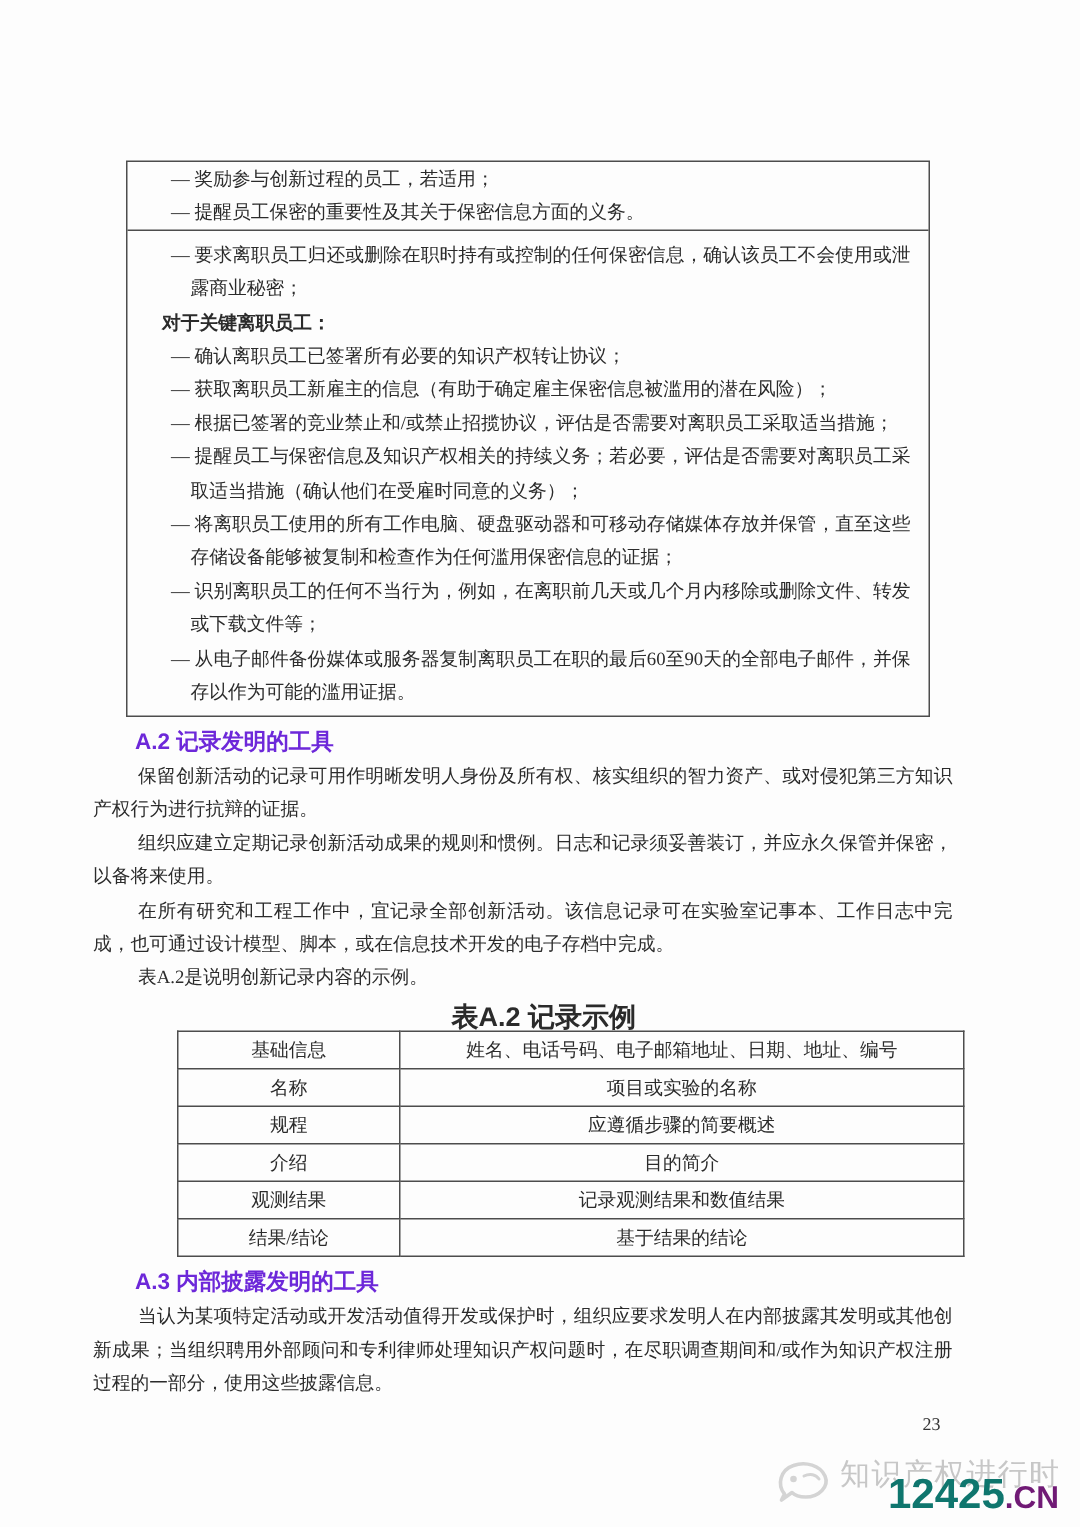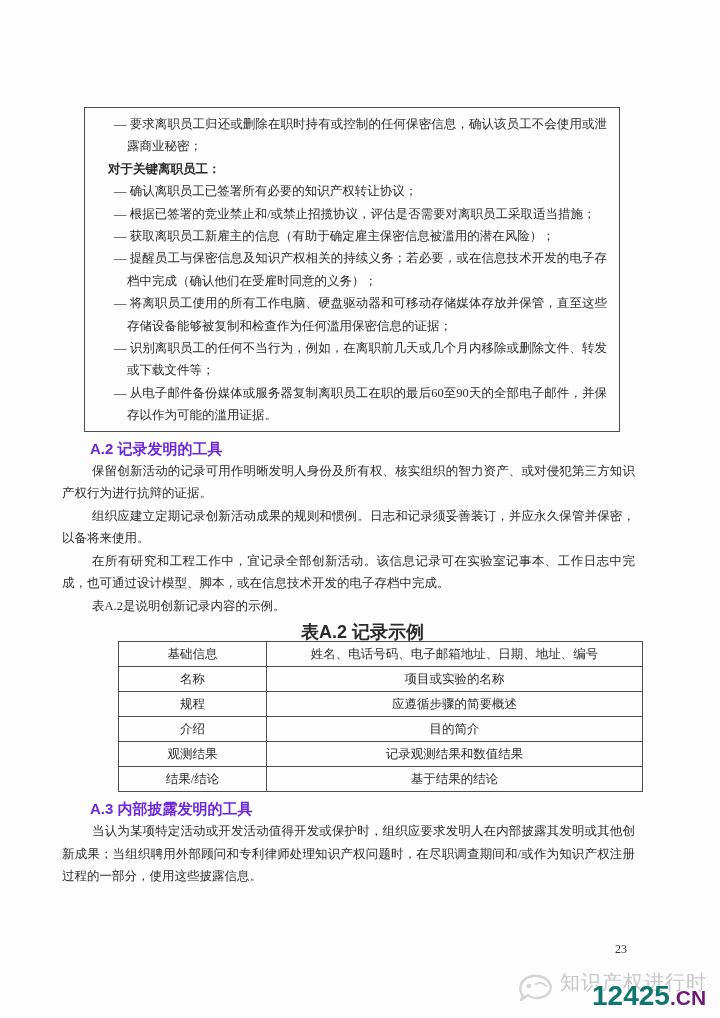--- a/index.html
+++ b/index.html
@@ -114,27 +114,31 @@
   }
   .wm-brand .num{font-size:28px;color:#0f766e;}
   .wm-brand .tld{font-size:21px;color:#701a75;}
 </style>
 </head>
 <body>
 
 <div class="page">
 
   <div class="std-box">
+    <div class="row1">
+      <div class="bullet">— 奖励参与创新过程的员工，若适用；</div>
+      <div class="bullet">— 提醒员工保密的重要性及其关于保密信息方面的义务。</div>
+    </div>
     <div class="row2">
       <div class="bullet">— 要求离职员工归还或删除在职时持有或控制的任何保密信息，确认该员工不会使用或泄露商业秘密；</div>
       <div class="sub-label">对于关键离职员工：</div>
       <div class="bullet">— 确认离职员工已签署所有必要的知识产权转让协议；</div>
+      <div class="bullet">— 获取离职员工新雇主的信息（有助于确定雇主保密信息被滥用的潜在风险）；</div>
       <div class="bullet">— 根据已签署的竞业禁止和/或禁止招揽协议，评估是否需要对离职员工采取适当措施；</div>
-      <div class="bullet">— 获取离职员工新雇主的信息（有助于确定雇主保密信息被滥用的潜在风险）；</div>
-      <div class="bullet">— 提醒员工与保密信息及知识产权相关的持续义务；若必要，或在信息技术开发的电子存档中完成（确认他们在受雇时同意的义务）；</div>
+      <div class="bullet">— 提醒员工与保密信息及知识产权相关的持续义务；若必要，评估是否需要对离职员工采取适当措施（确认他们在受雇时同意的义务）；</div>
       <div class="bullet">— 将离职员工使用的所有工作电脑、硬盘驱动器和可移动存储媒体存放并保管，直至这些存储设备能够被复制和检查作为任何滥用保密信息的证据；</div>
       <div class="bullet">— 识别离职员工的任何不当行为，例如，在离职前几天或几个月内移除或删除文件、转发或下载文件等；</div>
       <div class="bullet">— 从电子邮件备份媒体或服务器复制离职员工在职的最后60至90天的全部电子邮件，并保存以作为可能的滥用证据。</div>
     </div>
   </div>
 
   <div class="body-section">
     <div class="clause-heading">A.2 记录发明的工具</div>
     <p class="para">保留创新活动的记录可用作明晰发明人身份及所有权、核实组织的智力资产、或对侵犯第三方知识产权行为进行抗辩的证据。</p>
     <p class="para">组织应建立定期记录创新活动成果的规则和惯例。日志和记录须妥善装订，并应永久保管并保密，以备将来使用。</p>

